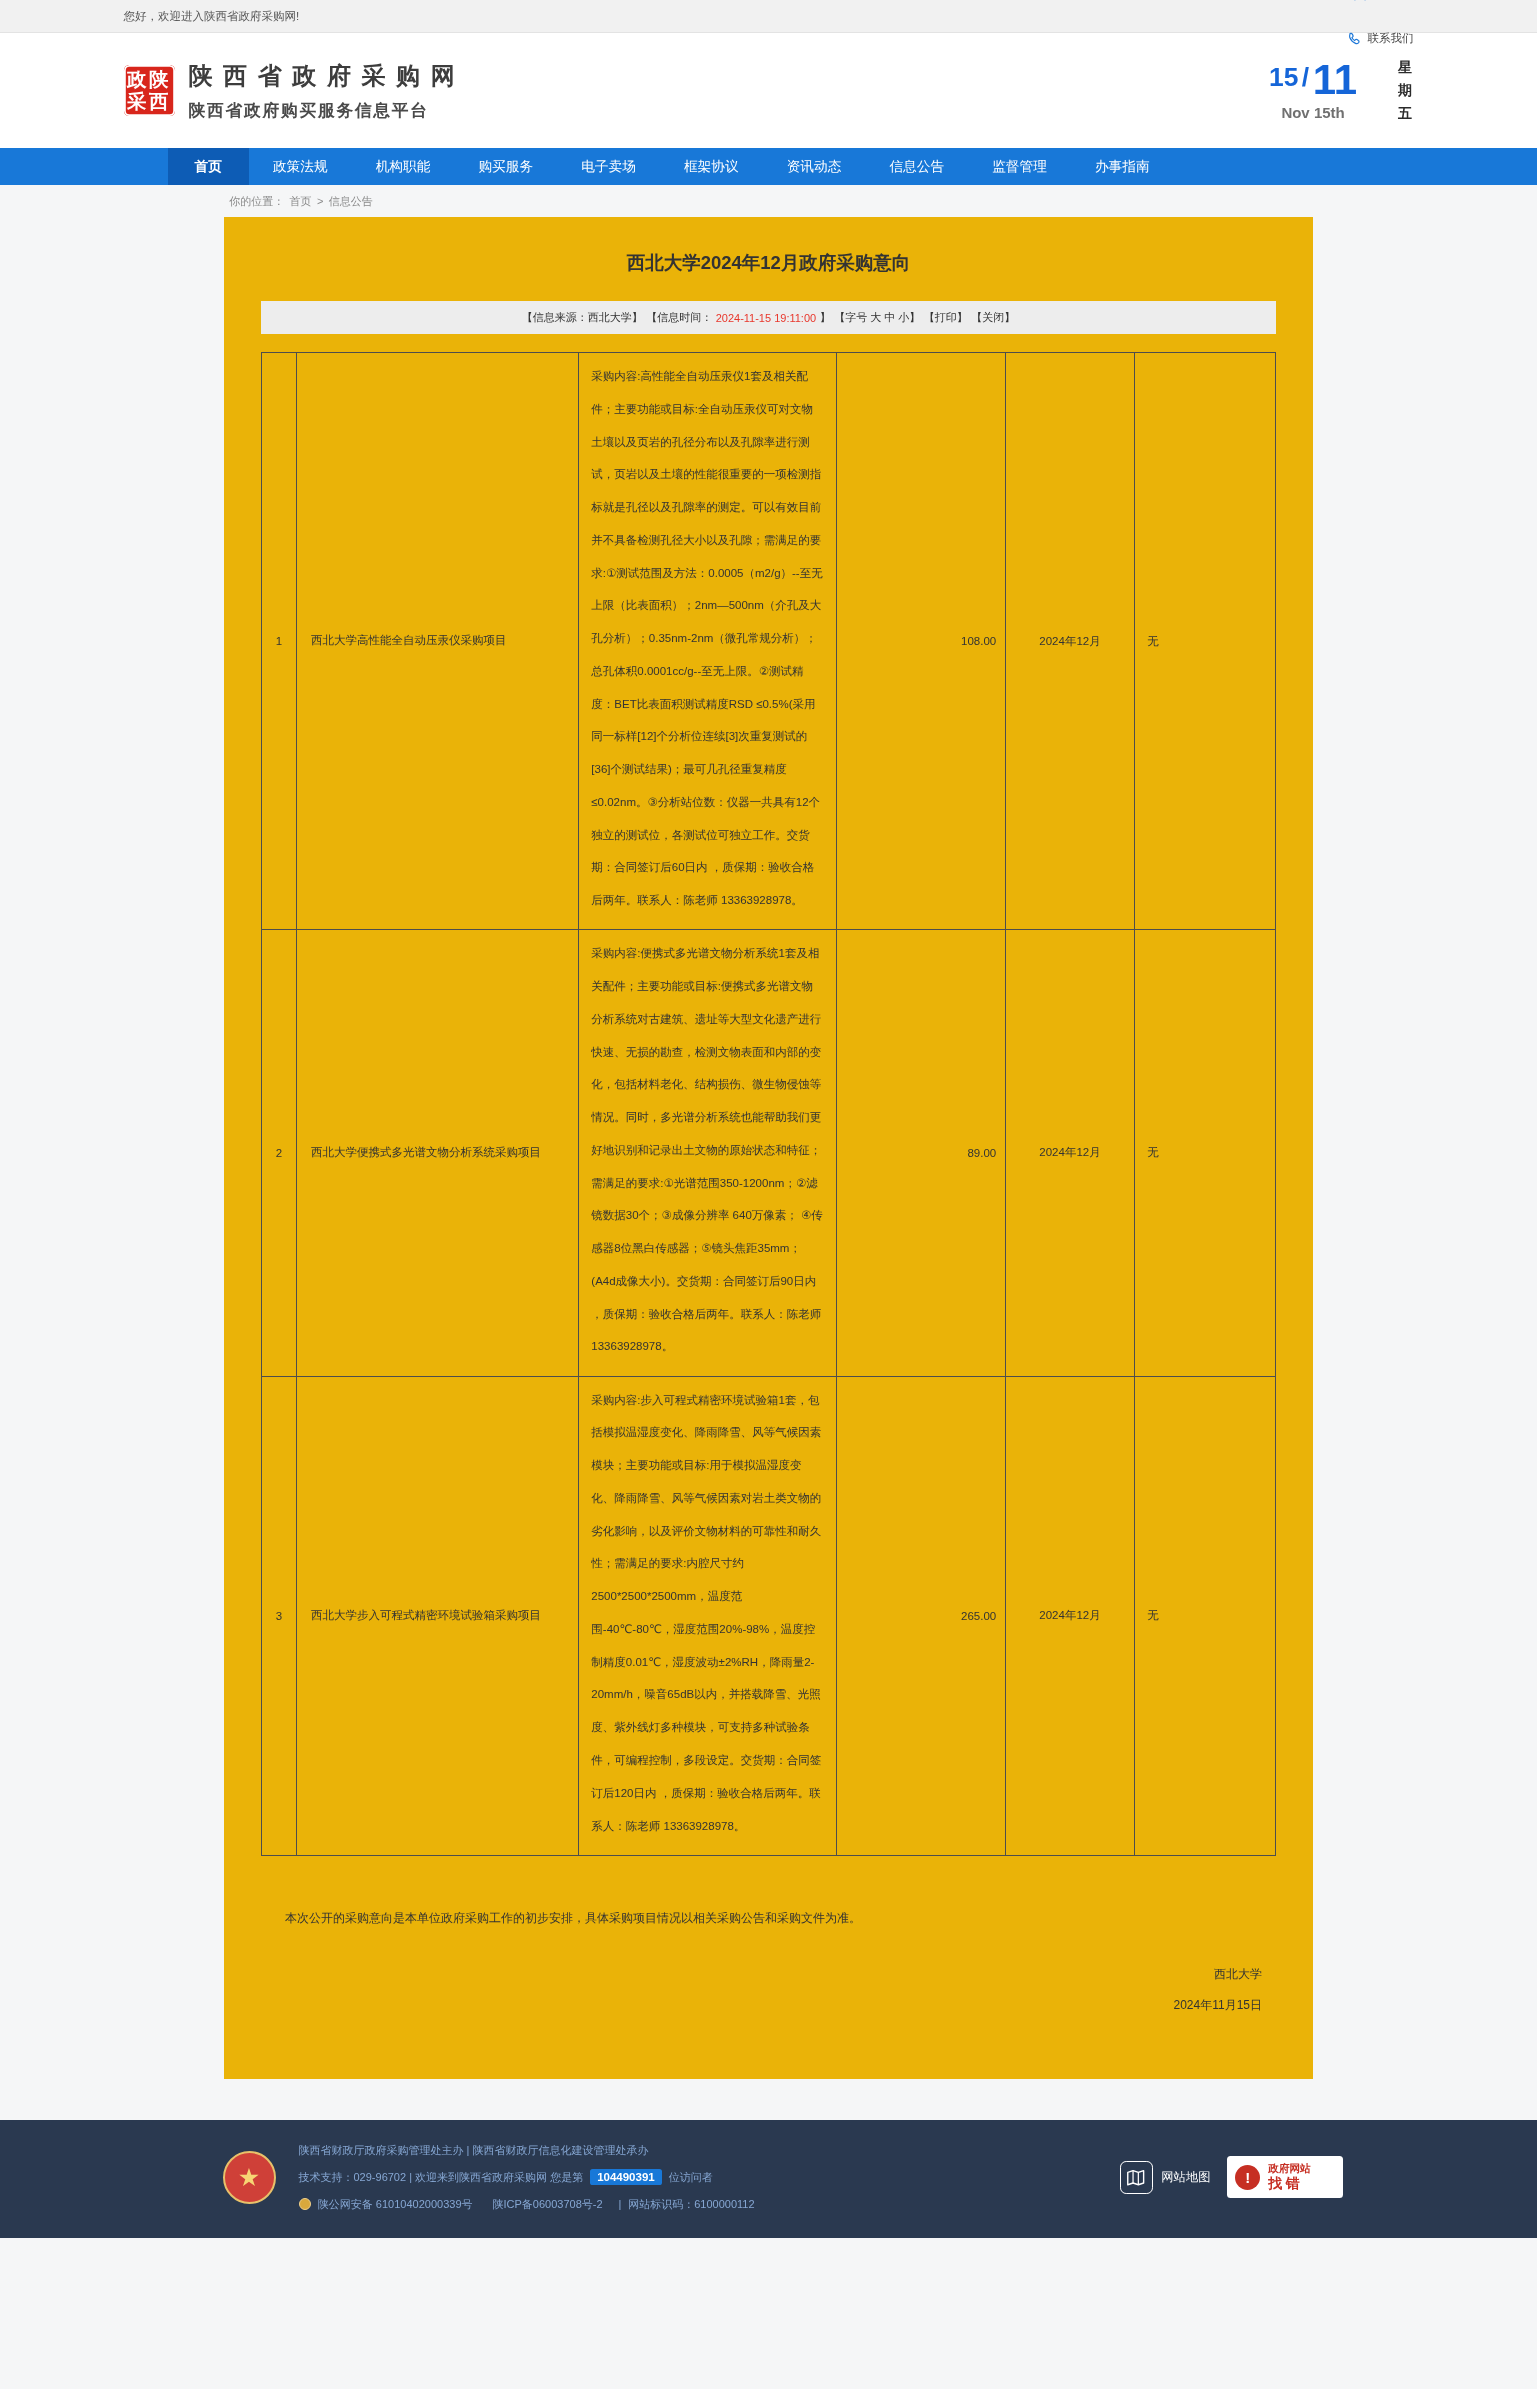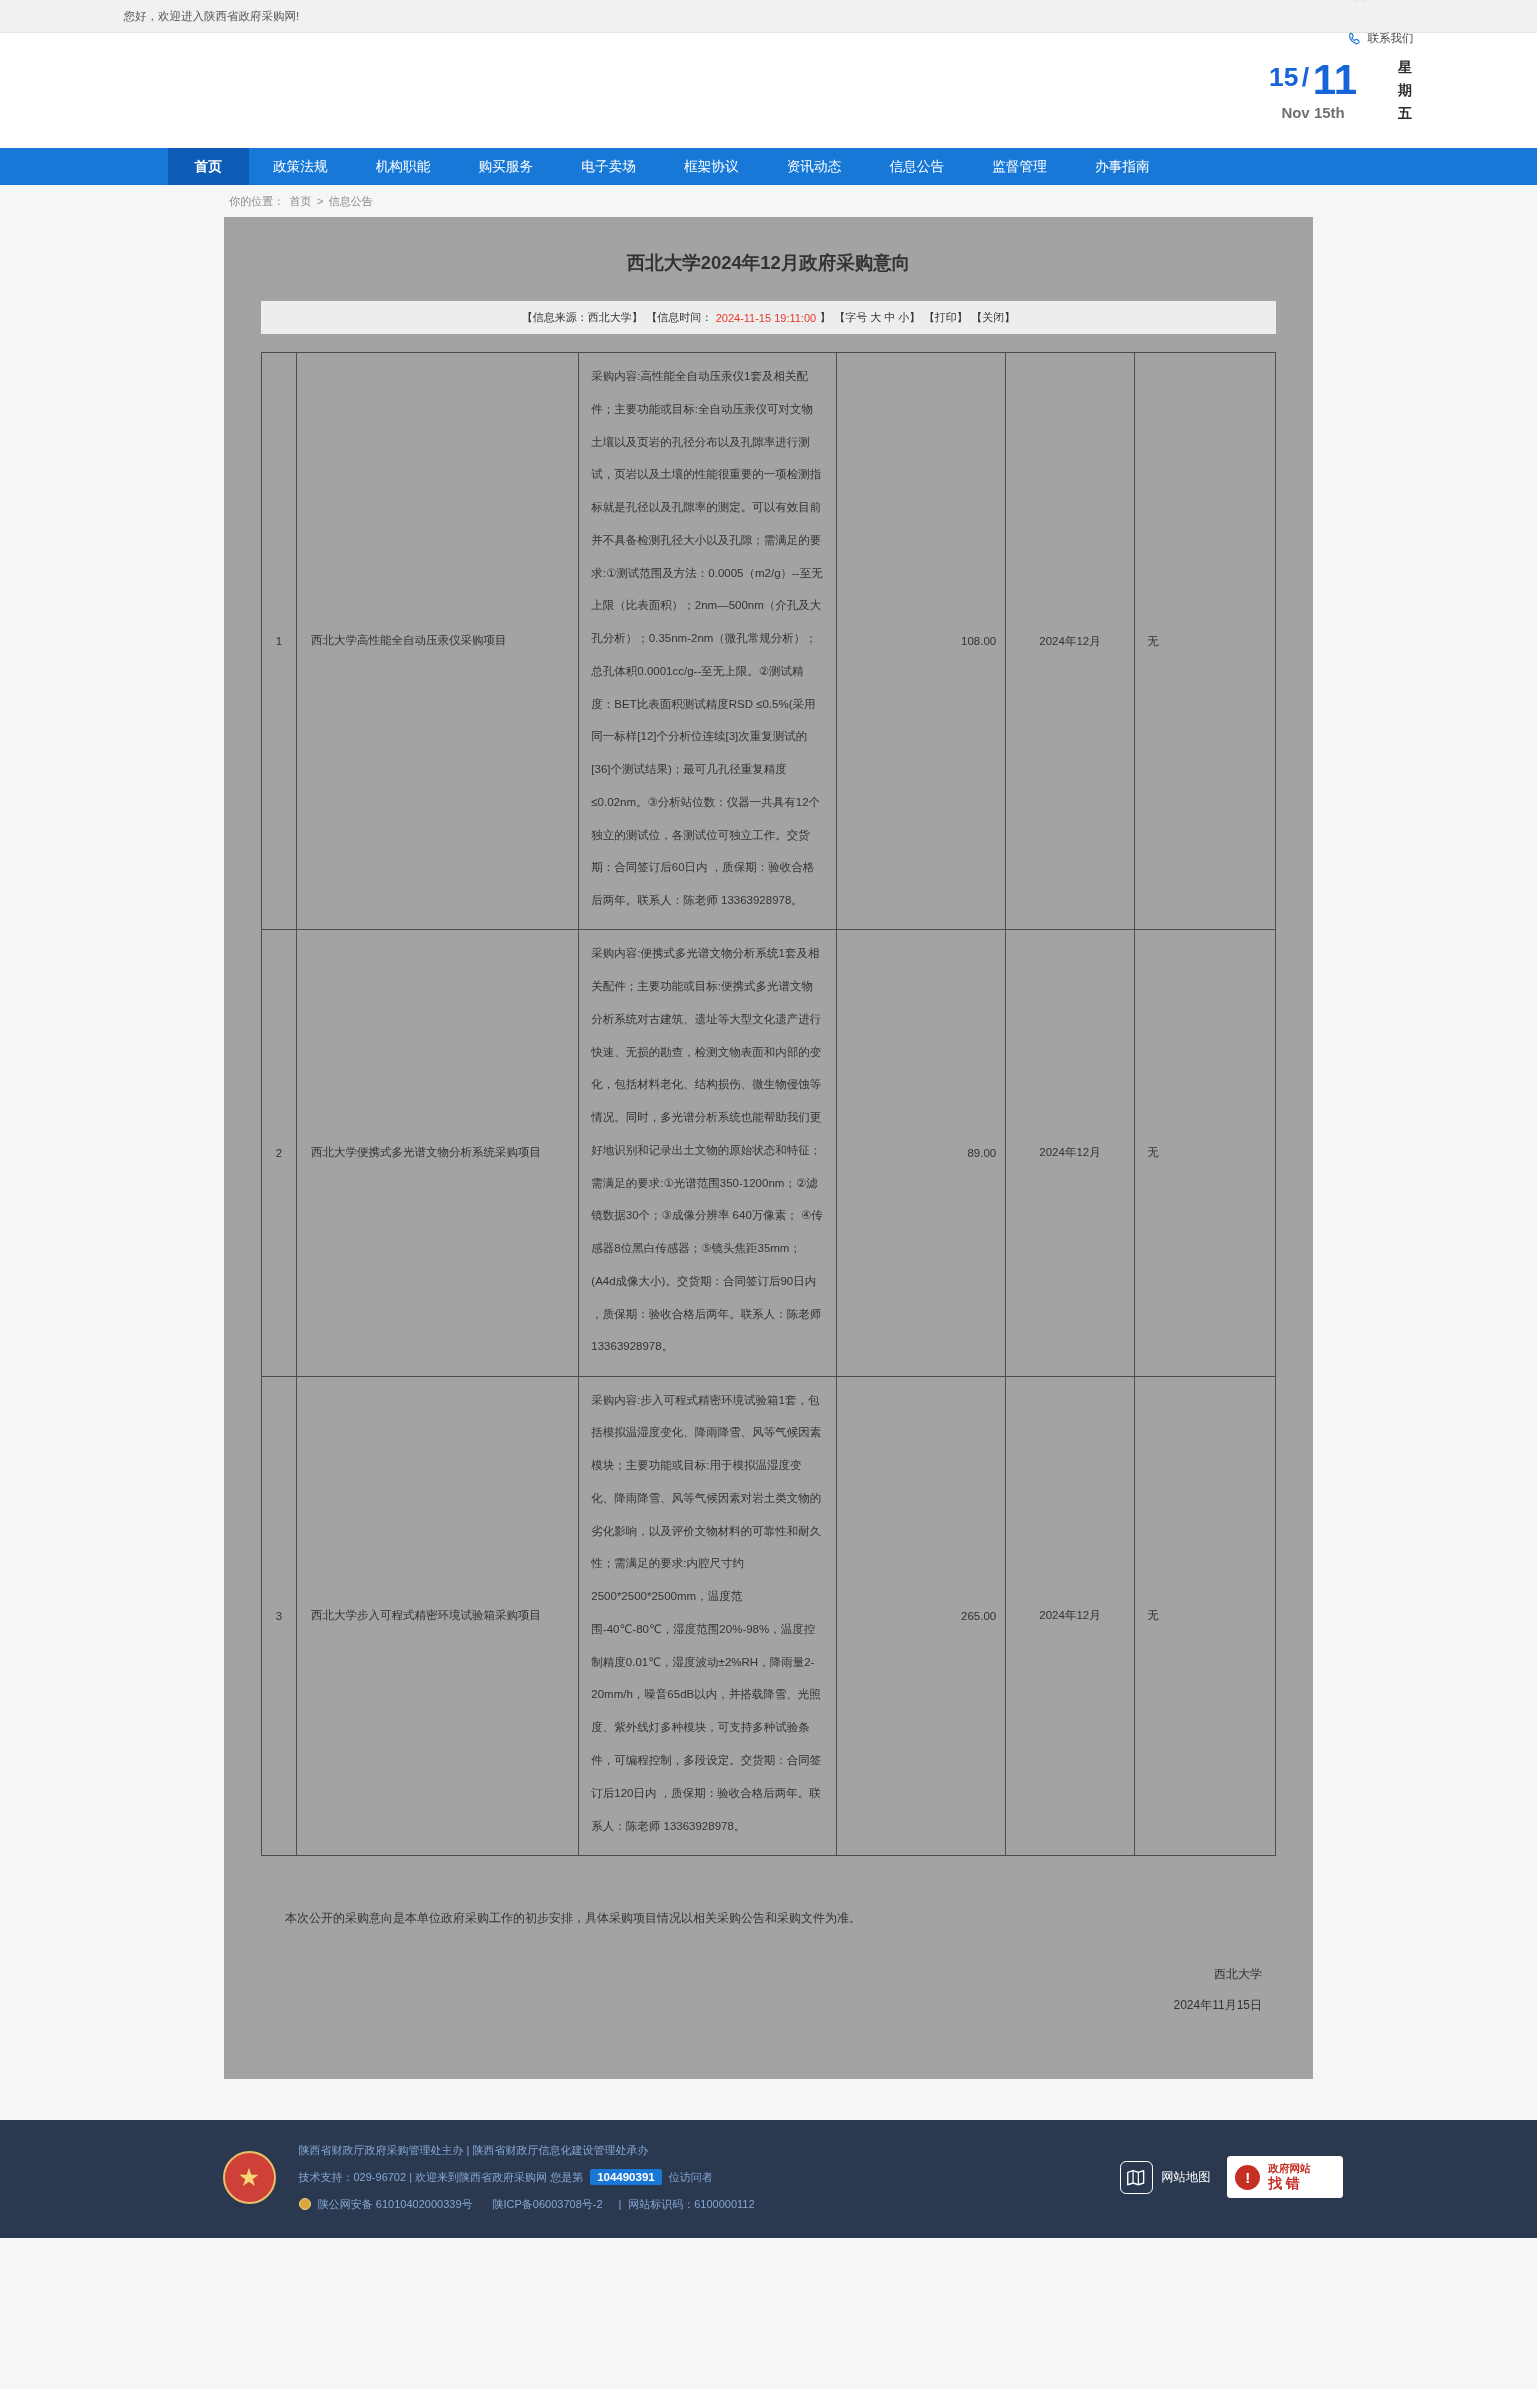--- a/index.html
+++ b/index.html
@@ -45,21 +45,21 @@
   .nav .container { display:flex; align-items:stretch; height:100%; padding-left:44px; }
   .nav-item { display:flex; align-items:center; padding:0 24px; color:#fff; font-size:13.7px; cursor:pointer; }
   .nav-item.active { background:#0d5cb5; font-weight:bold; padding:0 27px; }
 
   
   .crumb-wrap { width:1089px; margin:0 auto; }
   .breadcrumb { height:32px; display:flex; align-items:center; gap:5.3px; font-size:11px; color:#8a8a8a; padding-left:5.3px; }
   .breadcrumb a { color:#8a8a8a; text-decoration:none; cursor:pointer; }
 
   
-  .card { width:1089px; margin:0 auto 41px; background:#a3a3a3; padding-bottom:58px; }
+  .card { width:1089px; margin:0 auto 41px; background:#eab308; padding-bottom:58px; }
   .article-title { text-align:center; font-size:18.5px; font-weight:bold; color:#333; padding-top:33px; }
   .meta-bar { margin:26.4px 37px 0; background:#ededed; height:33px; display:flex; align-items:center; justify-content:center; gap:3.5px; font-size:11px; color:#333; }
   .meta-time { color:#e8372c; }
   .meta-item { cursor:pointer; }
   .intro, .closing { margin:25px 37px 0; font-size:12px; line-height:2.3; text-indent:2em; color:#333; }
 
   
   table.purchase { border-collapse:collapse; margin:17.6px 37px 0; width:1014px; table-layout:fixed; }
   table.purchase th, table.purchase td { border:0.9px solid #4d4d4d; font-weight:normal; font-size:11.5px; color:#333; }
   table.purchase th { height:78px; text-align:center; line-height:1.8; padding:3.5px; }
@@ -117,20 +117,30 @@
             </svg>
           </span>
         <span>联系我们</span>
       </span>
     </span>
   </div>
 </div>
 
 <div class="header">
   <div class="container">
+    <div class="brand">
+      <div class="logo-seal">
+        <div class="logo-row">政陕</div>
+        <div class="logo-row">采西</div>
+      </div>
+      <div class="brand-text">
+        <div class="site-title">陕西省政府采购网</div>
+        <div class="site-subtitle">陕西省政府购买服务信息平台</div>
+      </div>
+    </div>
 
 
     <div class="date-block">
       <div class="date-numbers">
         <div class="date-top">
           <span class="date-day">15</span>
           <span class="date-slash">/</span>
           <span class="date-month">11</span>
         </div>
         <div class="date-en">Nov 15th</div>

